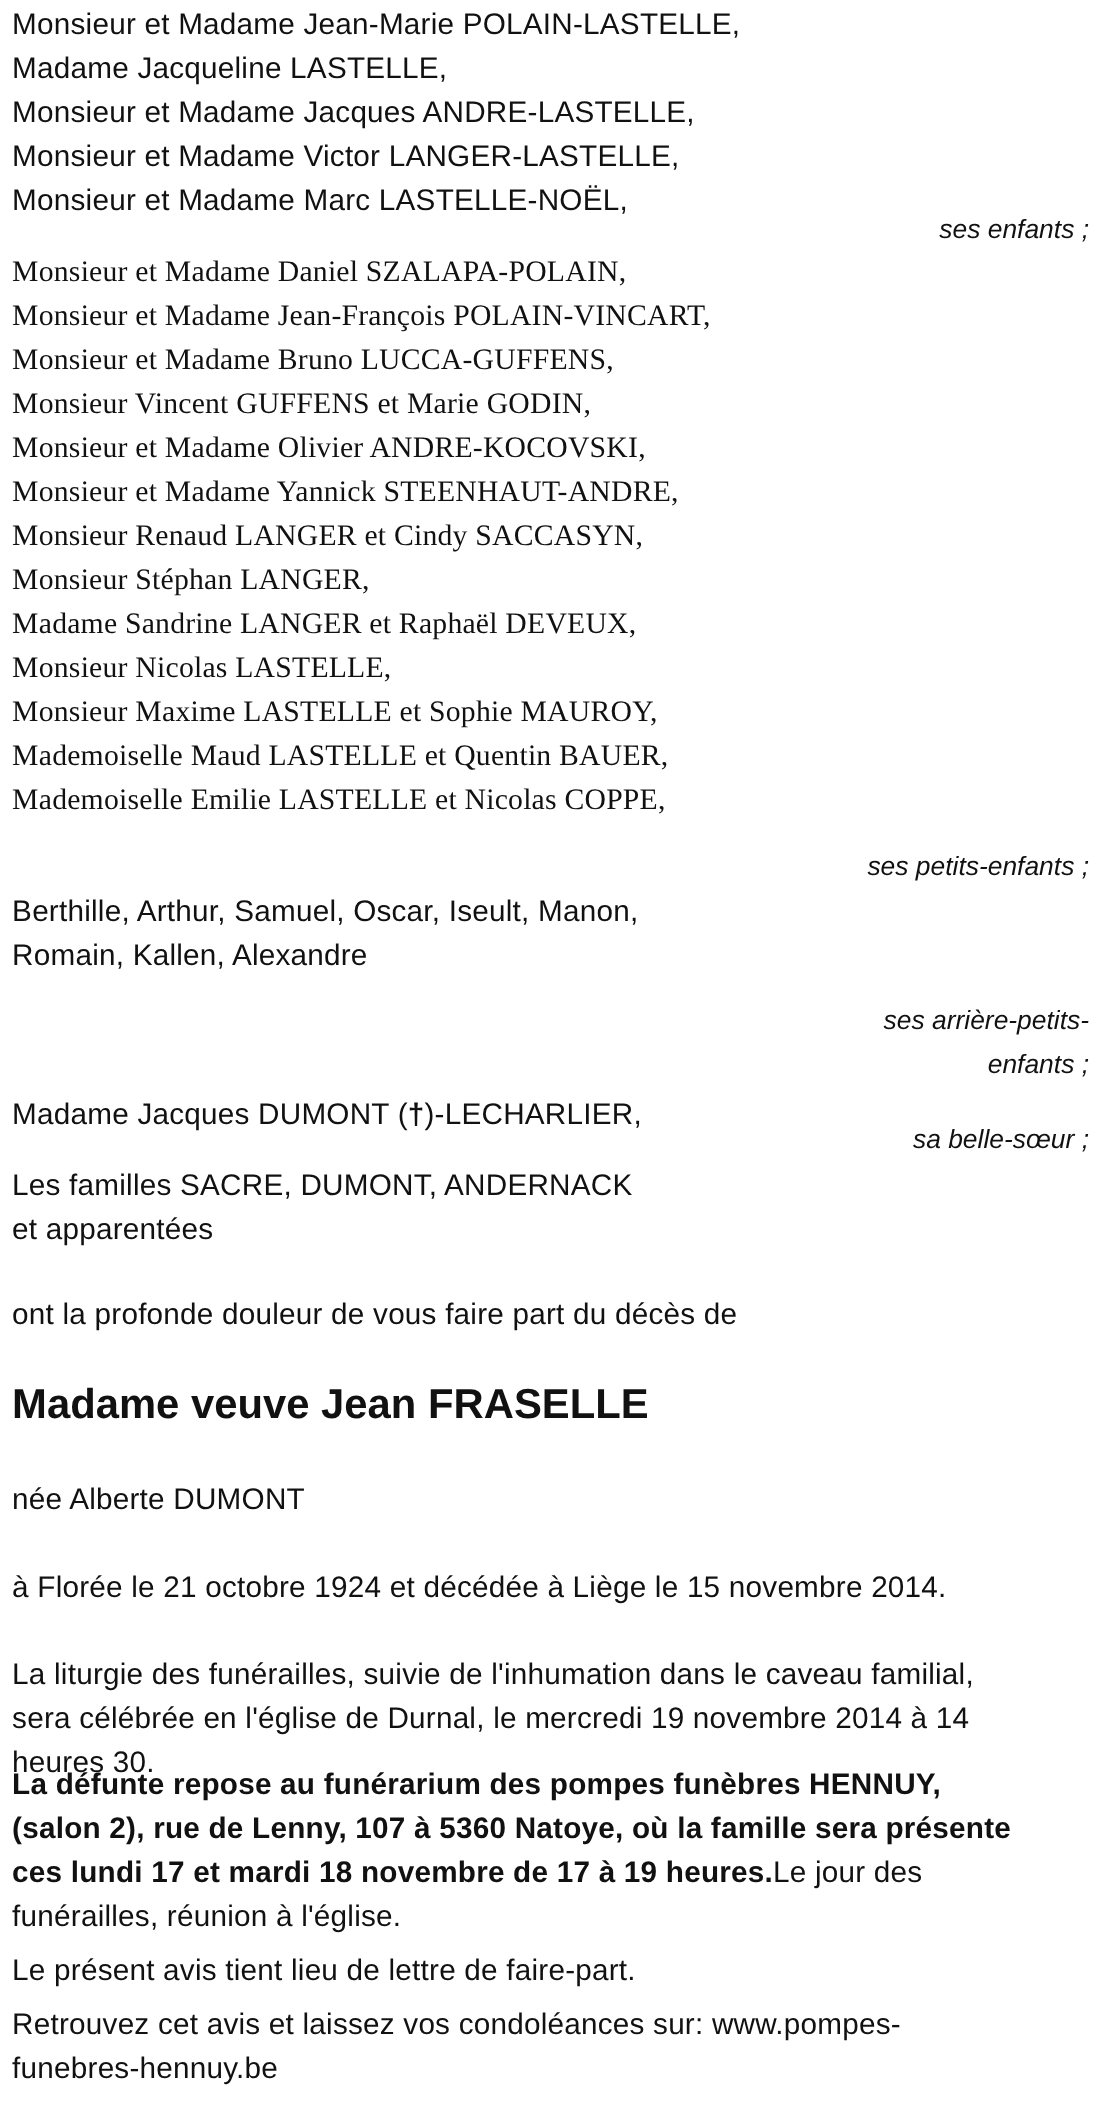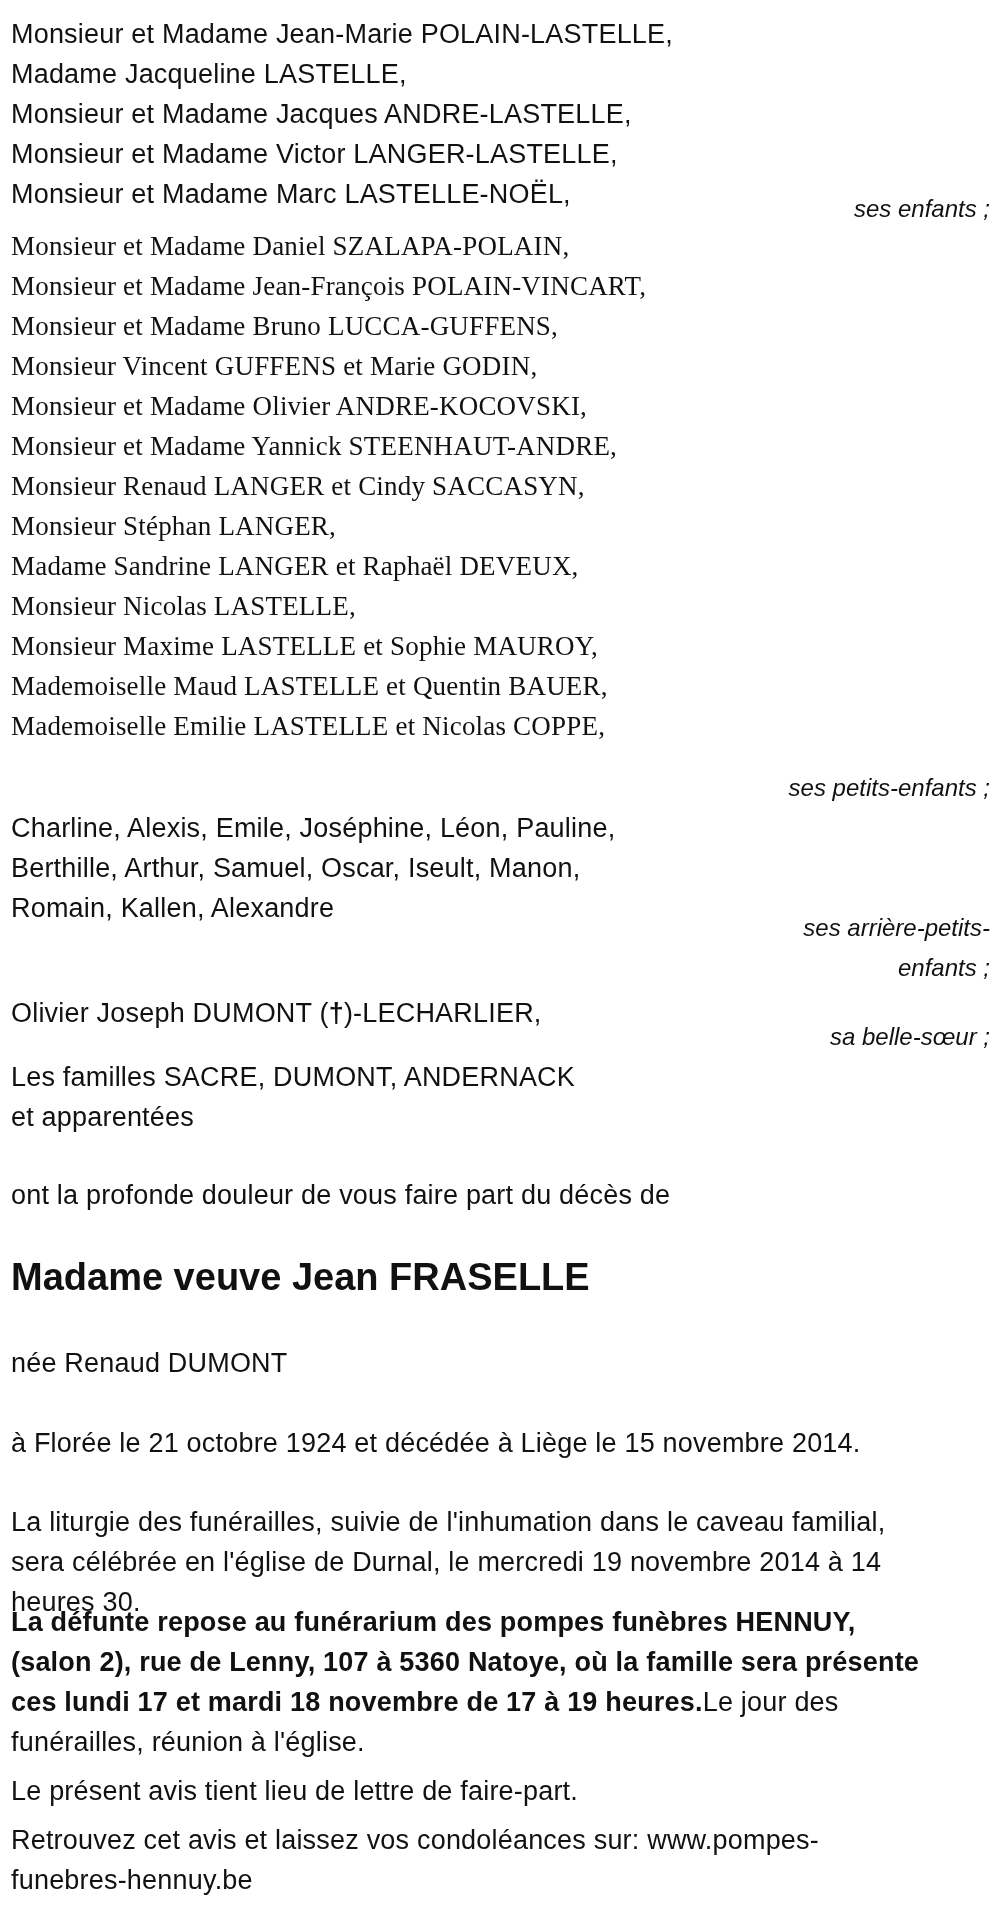--- a/index.html
+++ b/index.html
@@ -43,21 +43,21 @@
     line-height: 50px;
     font-weight: bold;
     white-space: nowrap;
   }
   .dagger { font-weight: bold; }
   .b { font-weight: bold; }
 </style>
 </head>
 <body>
 
-<div class="blk" style="top:14px;">
+<div class="blk" style="top:2px;">
   <span class="ln">Monsieur et Madame Jean-Marie POLAIN-LASTELLE,</span>
   <span class="ln">Madame Jacqueline LASTELLE,</span>
   <span class="ln">Monsieur et Madame Jacques ANDRE-LASTELLE,</span>
   <span class="ln">Monsieur et Madame Victor LANGER-LASTELLE,</span>
   <span class="ln">Monsieur et Madame Marc LASTELLE-NOËL,</span>
 </div>
 <div class="lbl" style="top:189px;">
   <span class="ln">ses enfants ;</span>
 </div>
 
@@ -74,49 +74,48 @@
   <span class="ln">Monsieur Nicolas LASTELLE,</span>
   <span class="ln">Monsieur Maxime LASTELLE et Sophie MAUROY,</span>
   <span class="ln">Mademoiselle Maud LASTELLE et Quentin BAUER,</span>
   <span class="ln">Mademoiselle Emilie LASTELLE et Nicolas COPPE,</span>
 </div>
 <div class="lbl" style="top:768px;">
   <span class="ln">ses petits-enfants ;</span>
 </div>
 
 <div class="blk" style="top:808px;">
-  <span class="ln">Charline, Alexis, Emile, Joséphine, Léon, Pauline,</span>
   <span class="ln">Berthille, Arthur, Samuel, Oscar, Iseult, Manon,</span>
   <span class="ln">Romain, Kallen, Alexandre</span>
 </div>
 <div class="lbl" style="top:908px;">
   <span class="ln">ses arrière-petits-</span>
   <span class="ln">enfants ;</span>
 </div>
 
 <div class="blk" style="top:993px;">
-  <span class="ln"><span>Olivier Joseph DUMONT (</span><span class="dagger">†</span><span>)-LECHARLIER,</span></span>
+  <span class="ln"><span>Madame Jacques DUMONT (</span><span class="dagger">†</span><span>)-LECHARLIER,</span></span>
 </div>
 <div class="lbl" style="top:1017px;">
   <span class="ln">sa belle-sœur ;</span>
 </div>
 
 <div class="blk" style="top:1057px;">
   <span class="ln">Les familles SACRE, DUMONT, ANDERNACK</span>
   <span class="ln">et apparentées</span>
 </div>
 
 <div class="blk" style="top:1175px;">
   <span class="ln">ont la profonde douleur de vous faire part du décès de</span>
 </div>
 
 <div class="title">Madame veuve Jean FRASELLE</div>
 
 <div class="blk" style="top:1343px;">
-  <span class="ln">née Renaud DUMONT</span>
+  <span class="ln">née Alberte DUMONT</span>
 </div>
 
 <div class="blk" style="top:1423px;">
   <span class="ln">à Florée le 21 octobre 1924 et décédée à Liège le 15 novembre 2014.</span>
 </div>
 
 <div class="blk" style="top:1472px;margin-top:30px;">
   <span class="ln">La liturgie des funérailles, suivie de l'inhumation dans le caveau familial,</span>
   <span class="ln">sera célébrée en l'église de Durnal, le mercredi 19 novembre 2014 à 14</span>
   <span class="ln">heures 30.</span>

